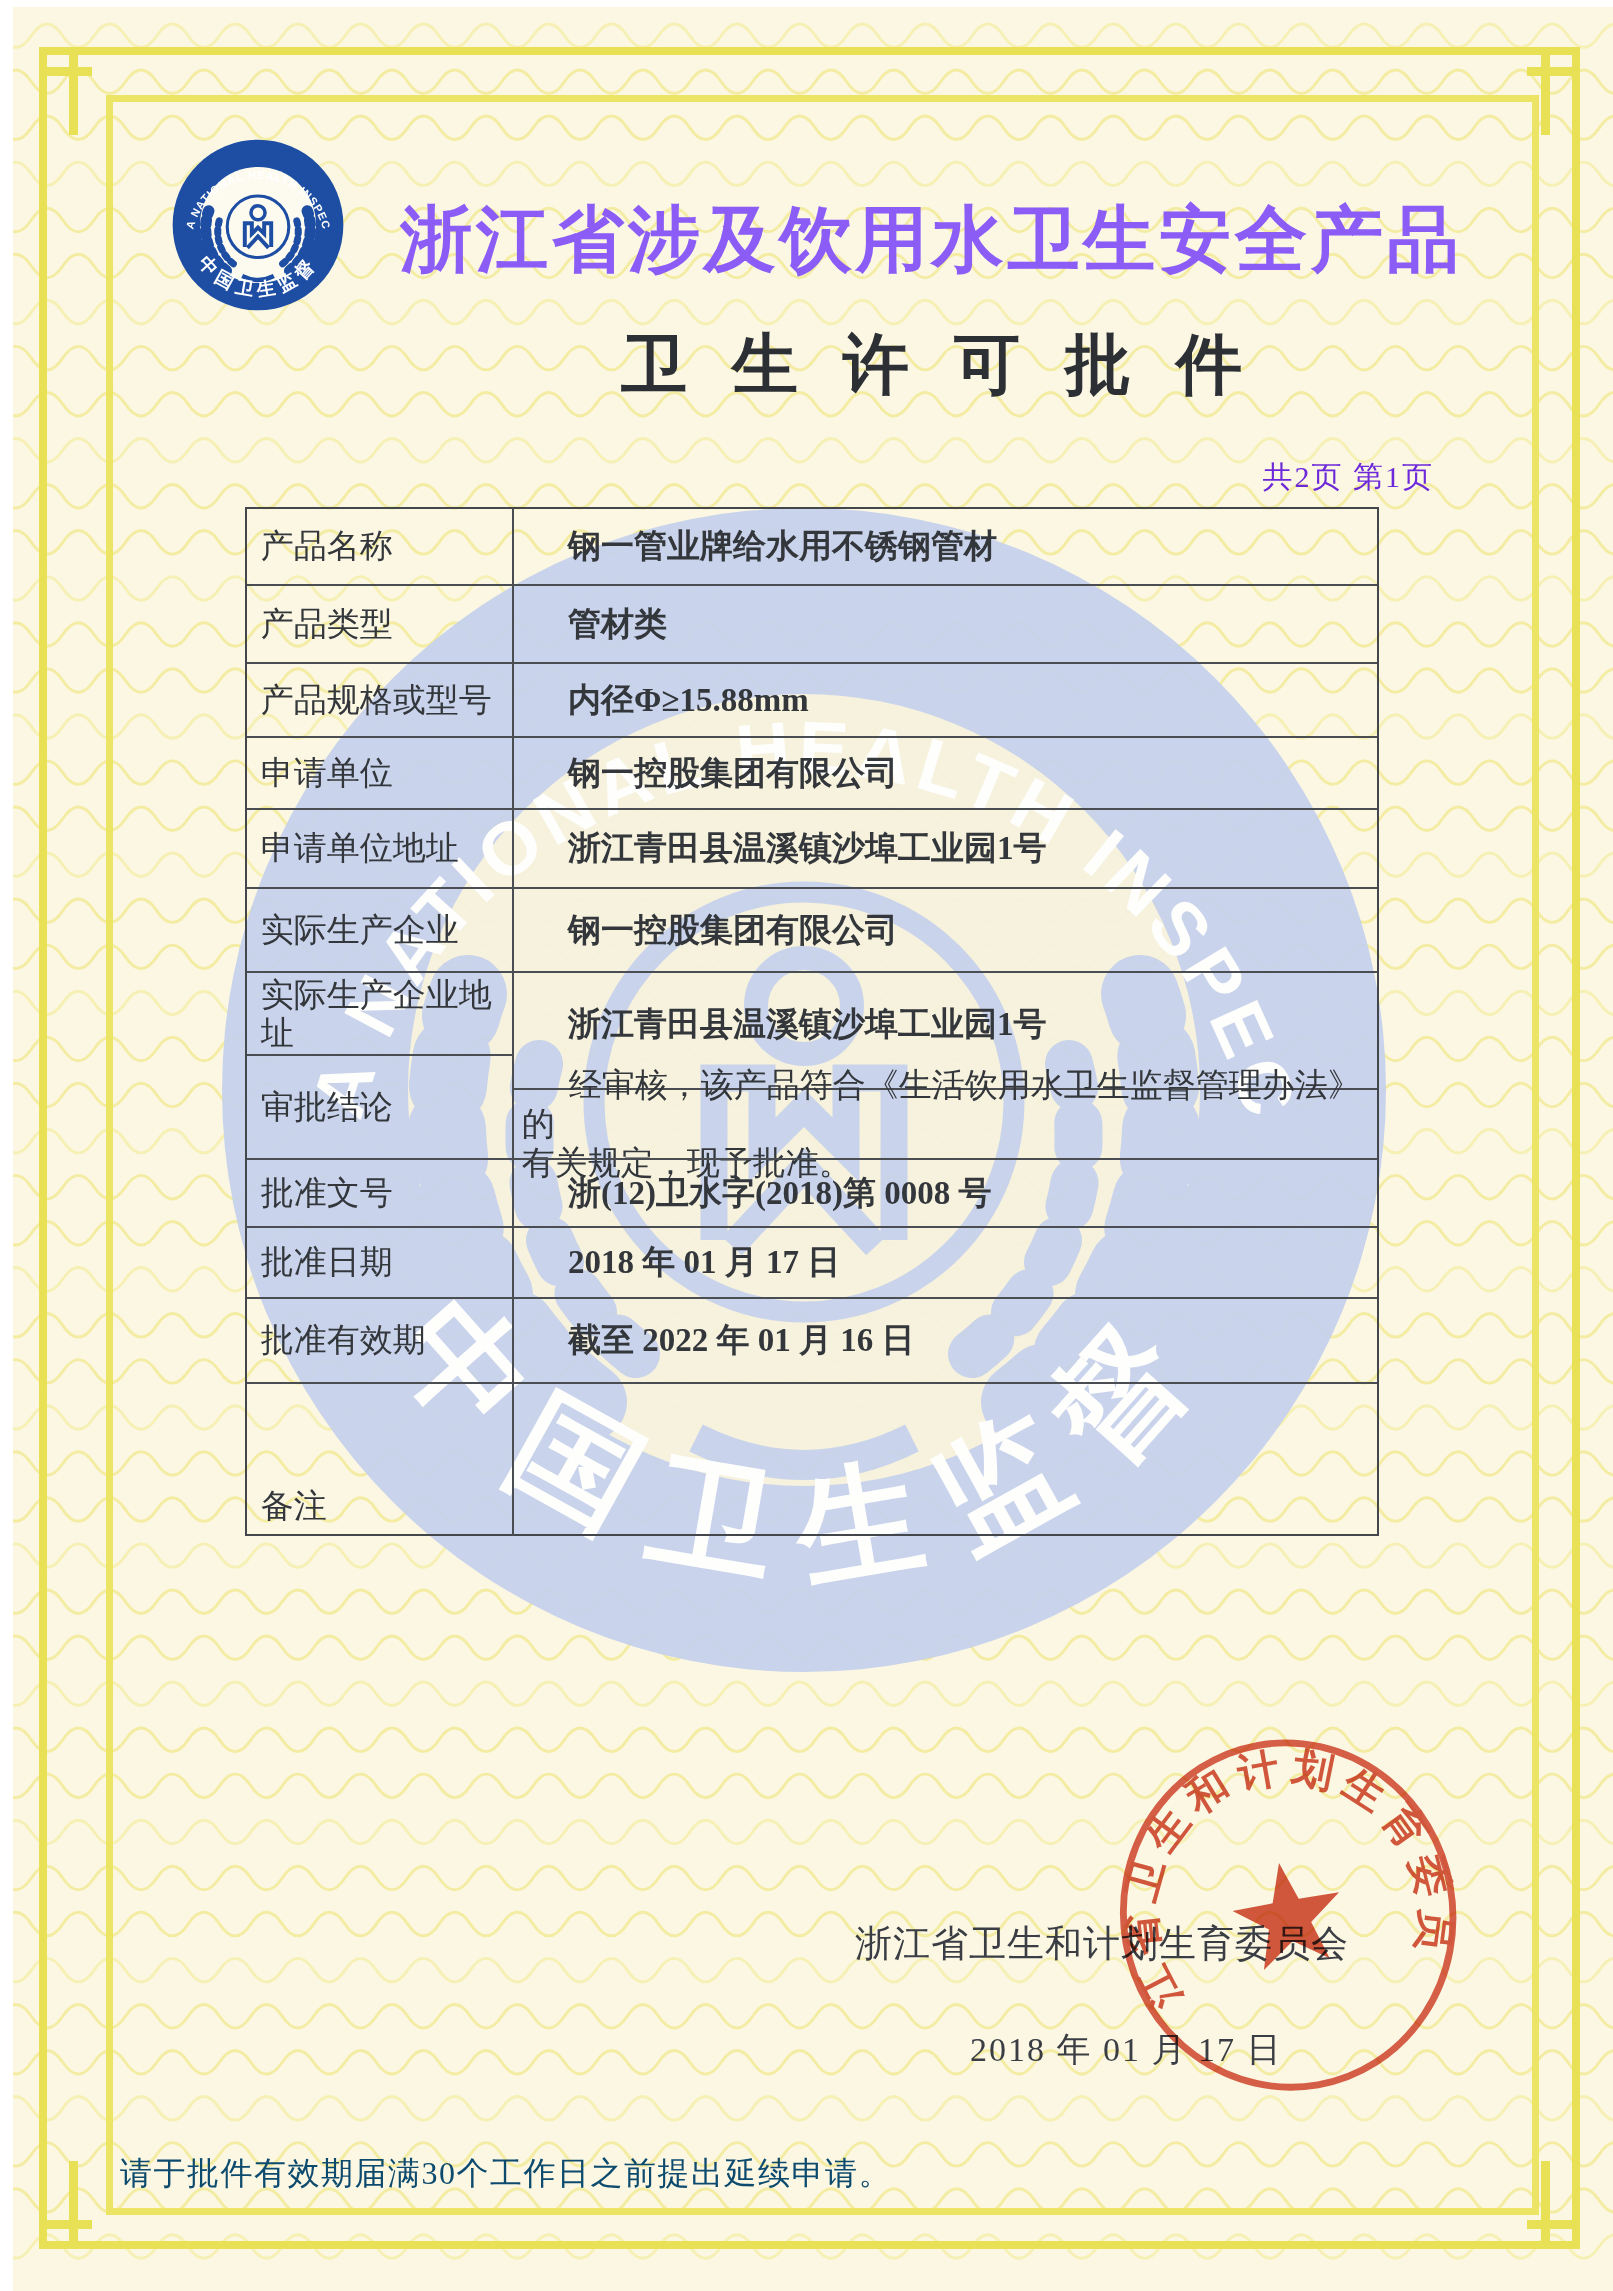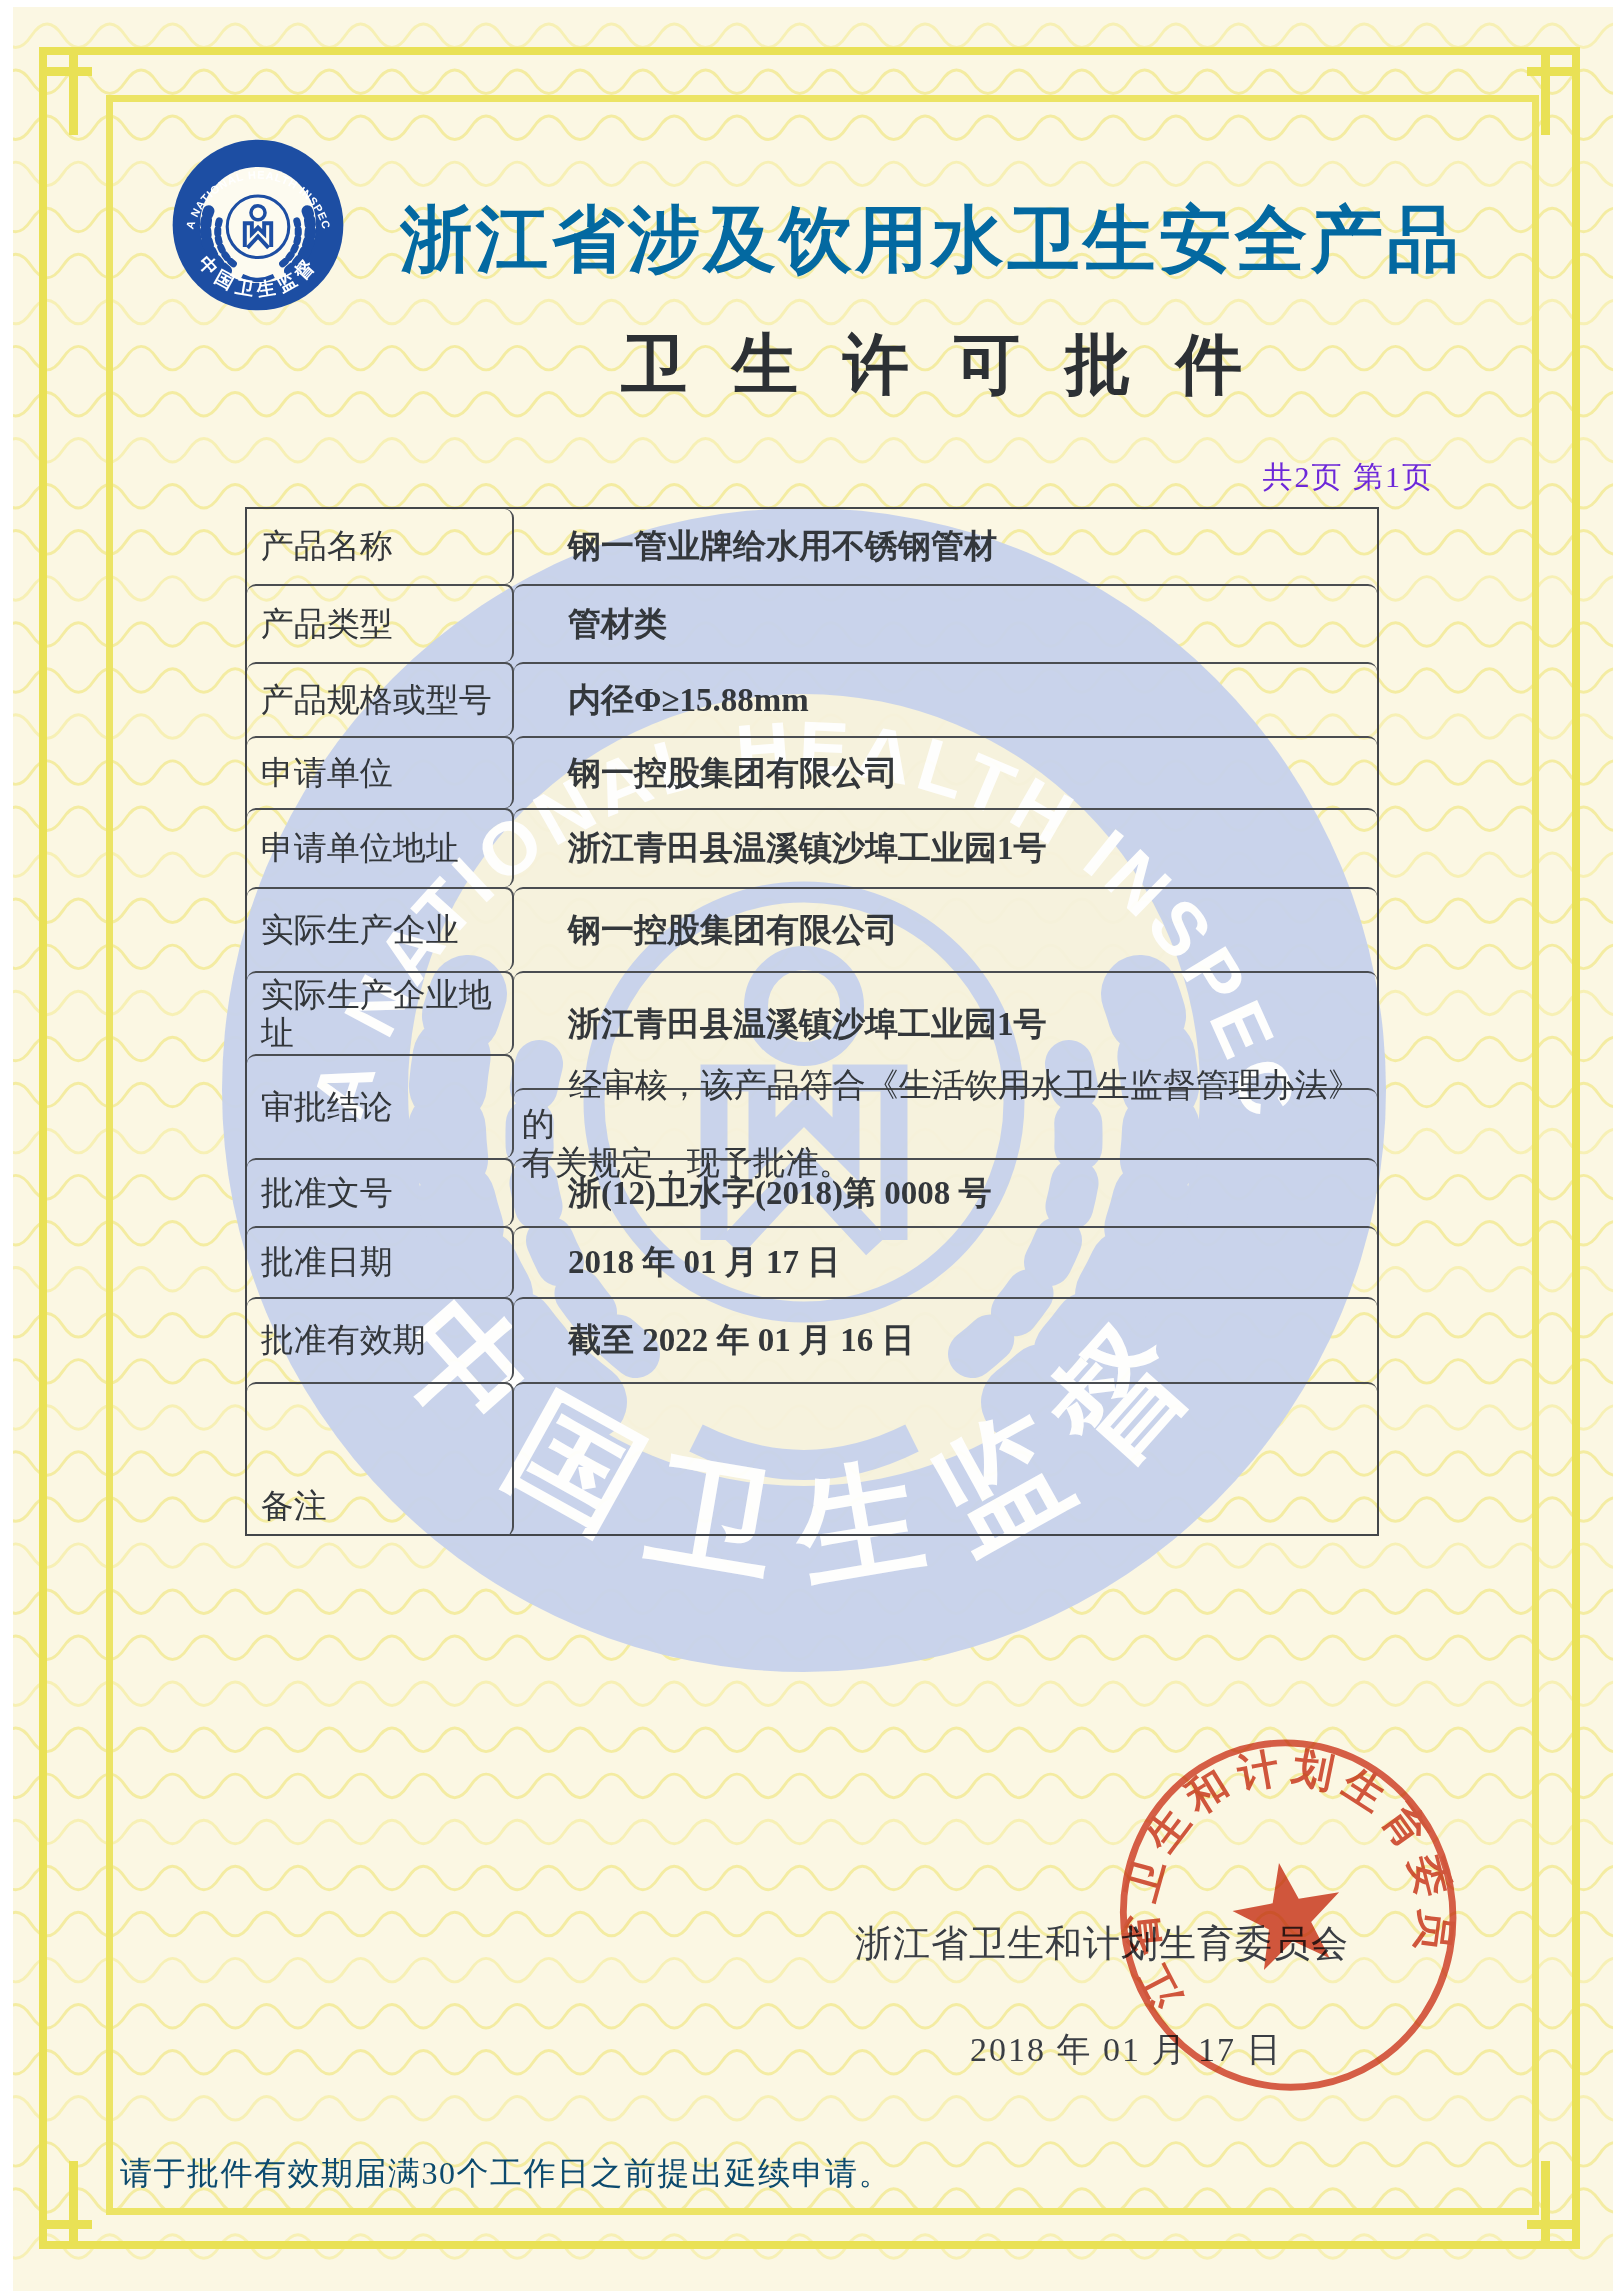--- a/index.html
+++ b/index.html
@@ -20,36 +20,36 @@
   
   #bg-waves{left:0;top:0;z-index:0;}
   .layer-watermark{z-index:1;}
   .layer-content{z-index:2;}
   .layer-seal{z-index:3;mix-blend-mode:multiply;}
   
   .logo-svg{left:170px;top:137px;width:176px;height:176px;}
   .title-block{left:353px;top:192px;width:1157px;text-align:center;}
   .title-l1{
     font-family:"Liberation Sans","DejaVu Sans",sans-serif;font-weight:900;
-    font-size:72px;letter-spacing:3.9px;color:#0369a1;white-space:nowrap;
+    font-size:72px;letter-spacing:3.9px;color:#8b5cf6;white-space:nowrap;
   }
   .title-l2{
     font-family:"Liberation Sans","DejaVu Sans",sans-serif;font-weight:900;
     font-size:66px;letter-spacing:45px;padding-left:45px;color:#2c3034;margin-top:32px;white-space:nowrap;
   }
   .page-note{right:179px;top:457px;font-size:30px;letter-spacing:2px;color:#6d28d9;}
   
   .cert-table{
     left:245px;top:507px;width:1134px;height:1029px;
     border:2.5px solid #43464a;box-sizing:border-box;
     display:grid;grid-template-columns:267px 1fr;
     grid-template-rows:75px 78px 74px 72px 79px 84px 83px 104px 68px 71px 85px 154px;
   }
   .cell{border-top:2px solid #4a4d51;display:flex;align-items:center;box-sizing:border-box;
-    font-size:33px;line-height:39px;color:#33373b;border-radius:9px;}
+    font-size:33px;line-height:39px;color:#33373b;}
   .cell.first{border-top:none;}
   .cell.lab{border-right:2px solid #4a4d51;padding-left:13.7px;}
   .cell.val{padding-left:54px;font-weight:bold;}
   .cell.val-flush{padding-left:7.8px;padding-right:5.9px;margin-top:34px;}
   .cell.bottom-align{align-items:flex-end;padding-bottom:9.8px;}
   .conclusion{display:block;align-self:center;width:100%;}
   .conclusion .l1{text-indent:47px;}
   
   .issuer-line{left:855px;top:1919px;font-size:37px;letter-spacing:1px;color:#3a3e44;white-space:nowrap;}
   .date-line{left:970px;top:2027px;font-size:34px;letter-spacing:2px;color:#3a3e44;white-space:nowrap;}

